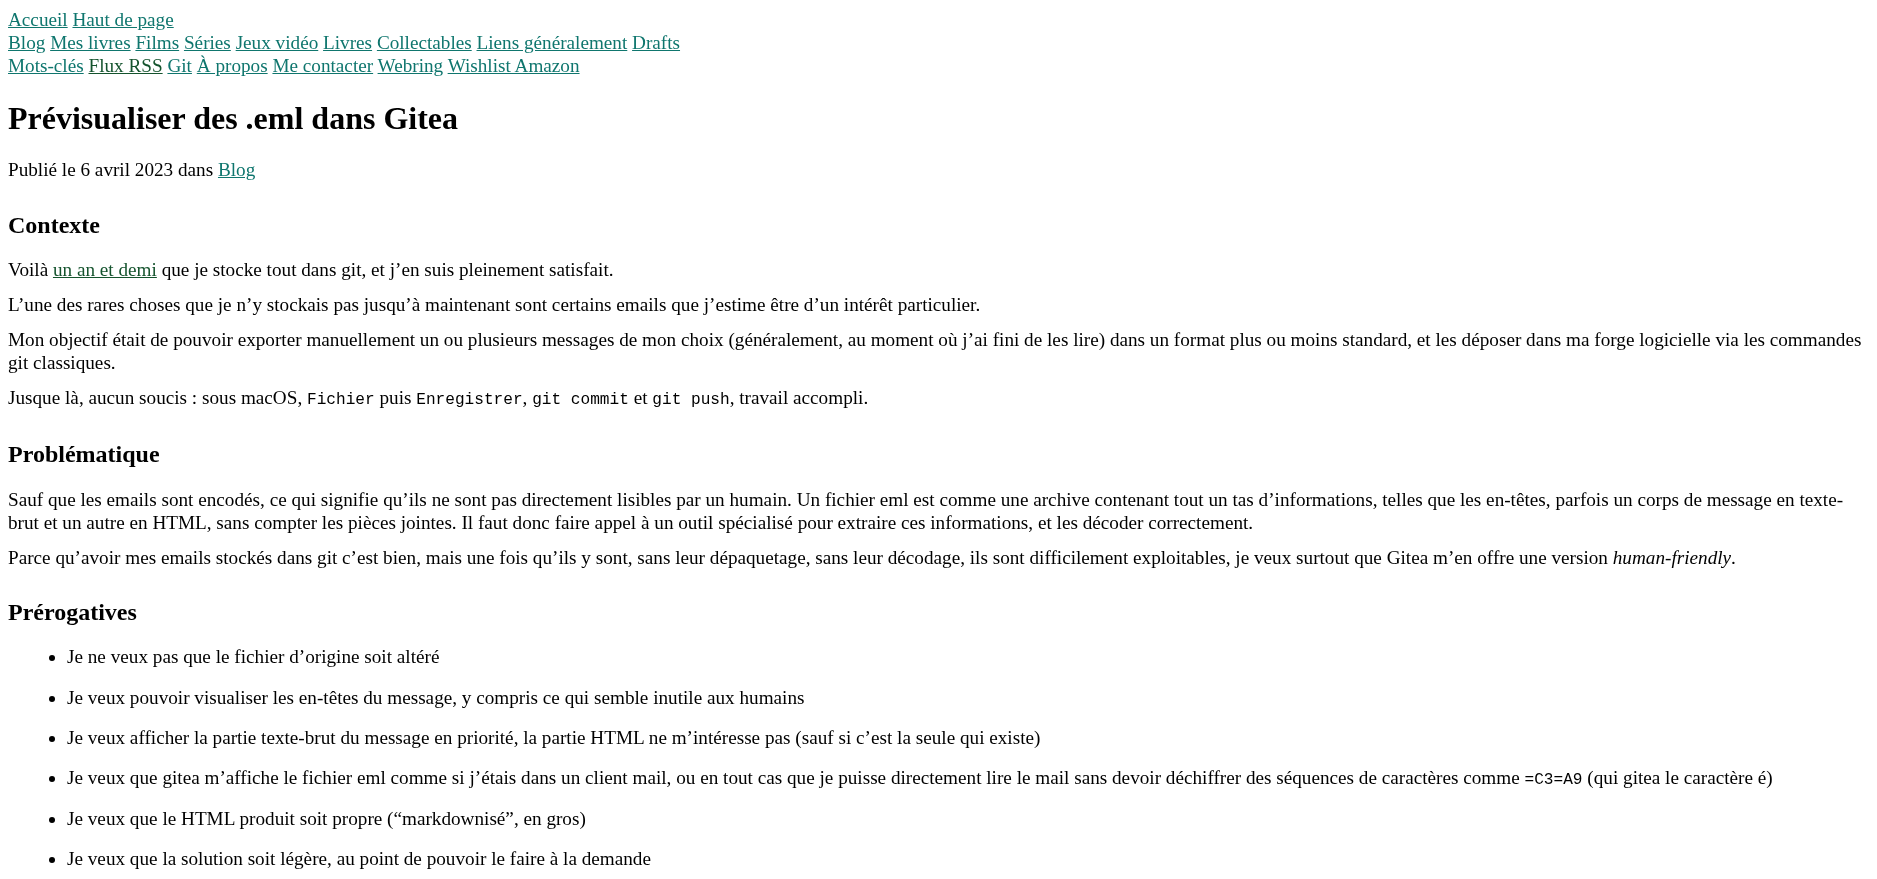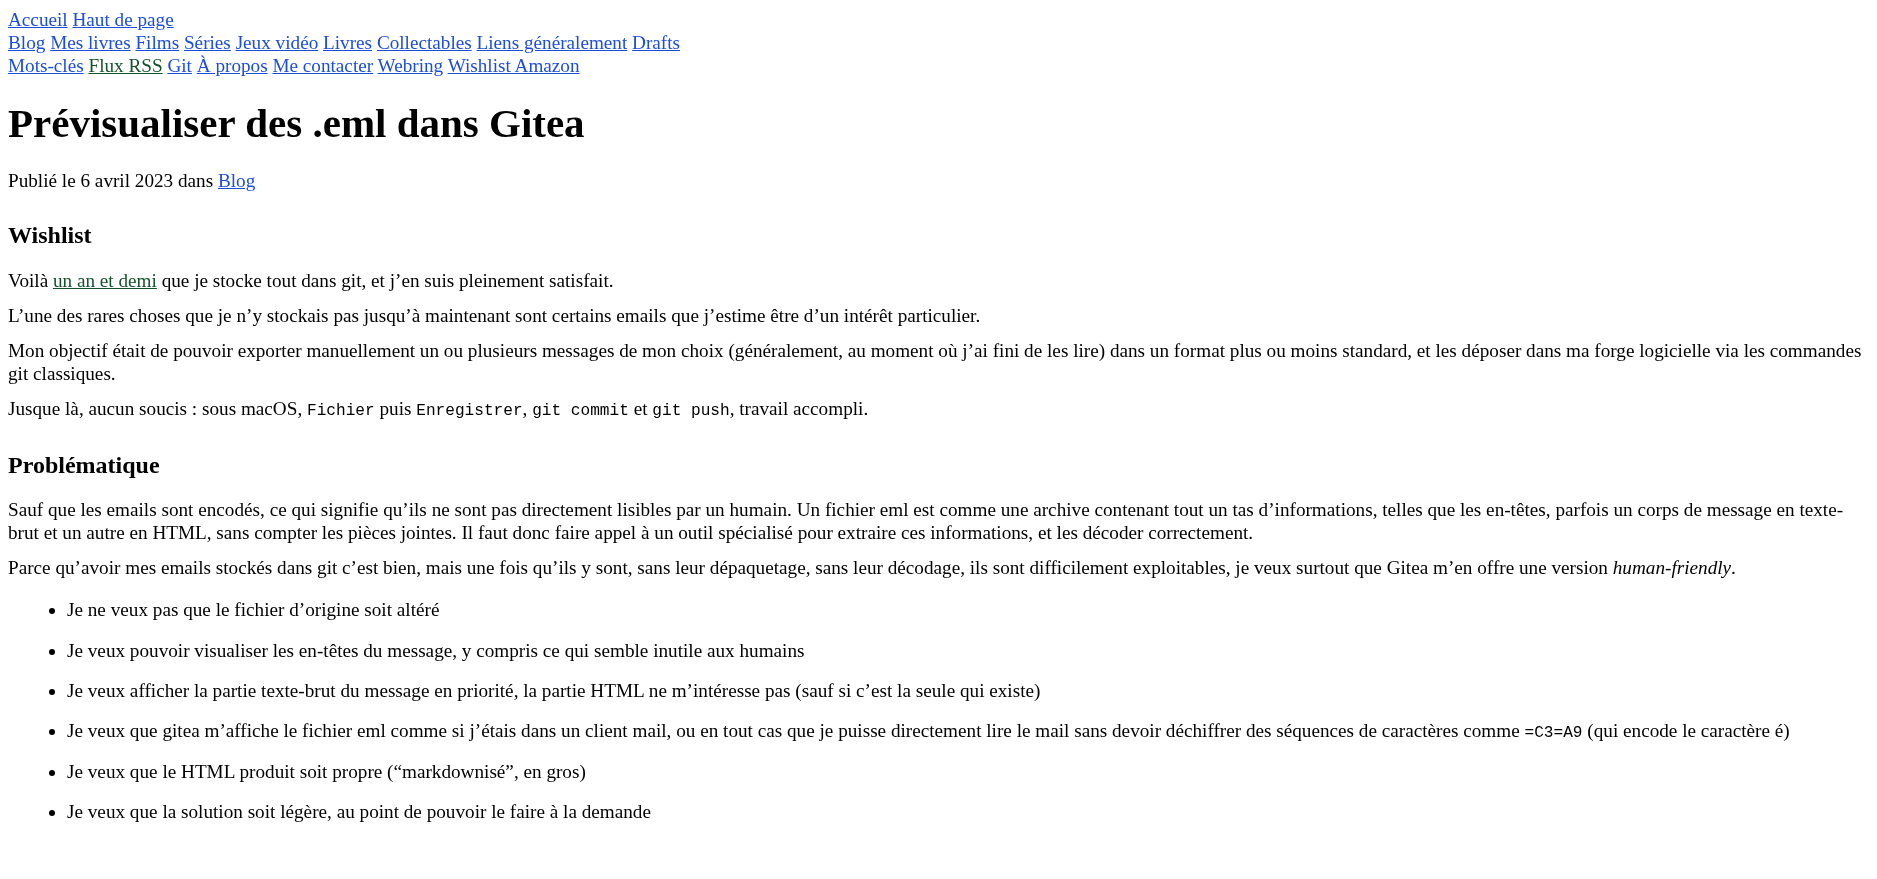--- a/index.html
+++ b/index.html
@@ -11,24 +11,24 @@
     font-family: "Liberation Serif", serif;
     font-size: 19.2px;
     line-height: 1.2;
     width: 1861px;
   }
   .nav-line { line-height: 1.2; }
   a.lnk {
     text-decoration: underline;
     cursor: pointer;
   }
-  a.visited { color: #1d4ed8; }
+  a.visited { color: #0f766e; }
   a.unvisited { color: #14532d; }
   h1 {
-    font-size: 41px;
+    font-size: 32px;
     margin: 22px 0 21px 0;
     font-weight: bold;
   }
   h2 {
     font-size: 24px;
     margin: 29px 0 19px 0;
     font-weight: bold;
   }
   p { margin: 12px 0; }
   p.meta { margin: 21px 0 0 0; }
@@ -85,36 +85,37 @@
   </div>
 </nav>
 
 <main>
   <h1>Prévisualiser des .eml dans Gitea</h1>
 
   <p class="meta"><span>Publié le 6 avril 2023 dans </span><a class="lnk visited">Blog</a></p>
 
 
   <section>
-    <h2>Wishlist</h2>
+    <h2>Contexte</h2>
     <p><span>Voilà </span><a class="lnk unvisited">un an et demi</a><span> que je stocke tout dans git, et j’en suis pleinement satisfait.</span></p>
     <p>L’une des rares choses que je n’y stockais pas jusqu’à maintenant sont certains emails que j’estime être d’un intérêt particulier.</p>
     <p>Mon objectif était de pouvoir exporter manuellement un ou plusieurs messages de mon choix (généralement, au moment où j’ai fini de les lire) dans un format plus ou moins standard, et les déposer dans ma forge logicielle via les commandes git classiques.</p>
     <p><span>Jusque là, aucun soucis : sous macOS, </span><code>Fichier</code><span> puis </span><code>Enregistrer</code><span>, </span><code>git commit</code><span> et </span><code>git push</code><span>, travail accompli.</span></p>
   </section>
 
   <section>
     <h2>Problématique</h2>
     <p>Sauf que les emails sont encodés, ce qui signifie qu’ils ne sont pas directement lisibles par un humain. Un fichier eml est comme une archive contenant tout un tas d’informations, telles que les en-têtes, parfois un corps de message en texte-brut et un autre en HTML, sans compter les pièces jointes. Il faut donc faire appel à un outil spécialisé pour extraire ces informations, et les décoder correctement.</p>
     <p><span>Parce qu’avoir mes emails stockés dans git c’est bien, mais une fois qu’ils y sont, sans leur dépaquetage, sans leur décodage, ils sont difficilement exploitables, je veux surtout que Gitea m’en offre une version </span><em>human-friendly</em><span>.</span></p>
   </section>
 
   <section>
+    <h2>Prérogatives</h2>
     <ul>
       <li>Je ne veux pas que le fichier d’origine soit altéré</li>
       <li>Je veux pouvoir visualiser les en-têtes du message, y compris ce qui semble inutile aux humains</li>
       <li>Je veux afficher la partie texte-brut du message en priorité, la partie HTML ne m’intéresse pas (sauf si c’est la seule qui existe)</li>
-      <li><span>Je veux que gitea m’affiche le fichier eml comme si j’étais dans un client mail, ou en tout cas que je puisse directement lire le mail sans devoir déchiffrer des séquences de caractères comme </span><code>=C3=A9</code><span> (qui encode le caractère é)</span></li>
+      <li><span>Je veux que gitea m’affiche le fichier eml comme si j’étais dans un client mail, ou en tout cas que je puisse directement lire le mail sans devoir déchiffrer des séquences de caractères comme </span><code>=C3=A9</code><span> (qui gitea le caractère é)</span></li>
       <li>Je veux que le HTML produit soit propre (“markdownisé”, en gros)</li>
       <li>Je veux que la solution soit légère, au point de pouvoir le faire à la demande</li>
     </ul>
   </section>
 </main>
 
 </body></html>

